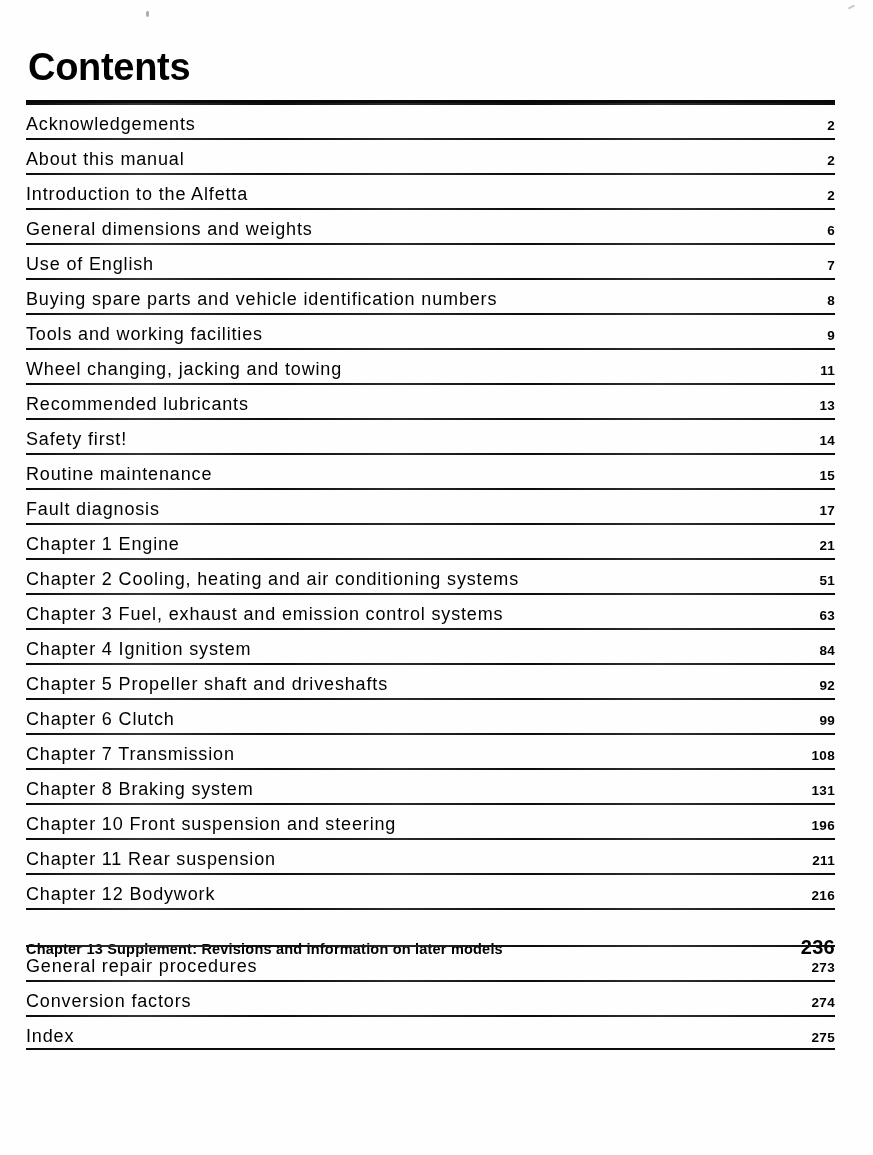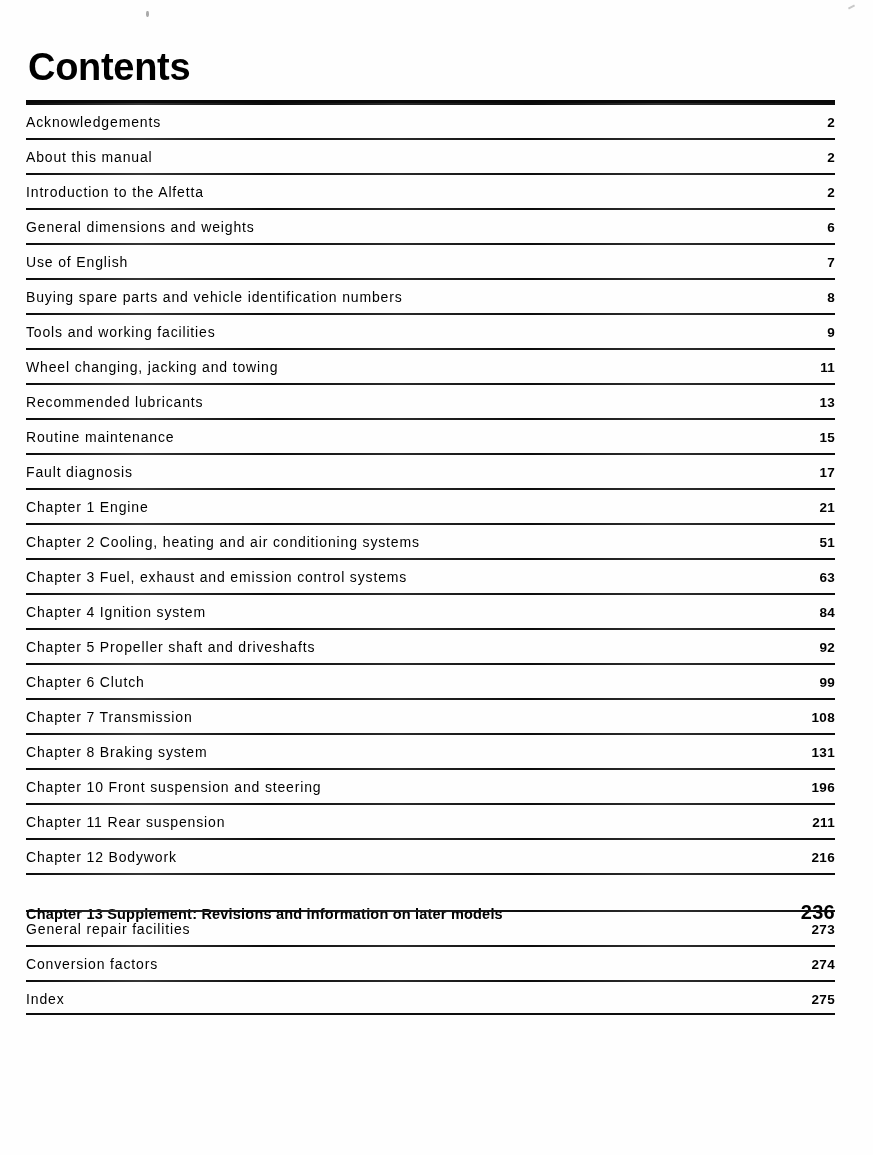--- a/index.html
+++ b/index.html
@@ -102,21 +102,21 @@
     border-top: 2px solid #0d0d0d;
     padding-top: 9px;
     box-sizing: border-box;
   }
 
   .toc-row:last-child {
     border-bottom: 2px solid #0d0d0d;
   }
 
   .toc-label {
-    font-size: 14px;
+    font-size: 18px;
     letter-spacing: 0.85px;
     white-space: nowrap;
   }
 
   .toc-page {
     font-size: 13.5px;
     font-weight: bold;
     letter-spacing: 0.3px;
     text-align: right;
     min-width: 34px;
@@ -203,20 +203,24 @@
         </li>
         <li class="toc-row">
           <span class="toc-label">Wheel changing, jacking and towing</span>
           <span class="toc-page">11</span>
         </li>
         <li class="toc-row">
           <span class="toc-label">Recommended lubricants</span>
           <span class="toc-page">13</span>
         </li>
         <li class="toc-row">
+          <span class="toc-label">Safety first!</span>
+          <span class="toc-page">14</span>
+        </li>
+        <li class="toc-row">
           <span class="toc-label">Routine maintenance</span>
           <span class="toc-page">15</span>
         </li>
         <li class="toc-row">
           <span class="toc-label">Fault diagnosis</span>
           <span class="toc-page">17</span>
         </li>
         <li class="toc-row">
           <span class="toc-label">Chapter 1  Engine</span>
           <span class="toc-page">21</span>
@@ -259,21 +263,21 @@
         </li>
         <li class="toc-row">
           <span class="toc-label">Chapter 12  Bodywork</span>
           <span class="toc-page">216</span>
         </li>
         <li class="toc-row is-emphasised">
           <span class="toc-label">Chapter 13 Supplement: Revisions and information on later models</span>
           <span class="toc-page">236</span>
         </li>
         <li class="toc-row">
-          <span class="toc-label">General repair facilities</span>
+          <span class="toc-label">General repair procedures</span>
           <span class="toc-page">273</span>
         </li>
         <li class="toc-row">
           <span class="toc-label">Conversion factors</span>
           <span class="toc-page">274</span>
         </li>
         <li class="toc-row">
           <span class="toc-label">Index</span>
           <span class="toc-page">275</span>
         </li>

